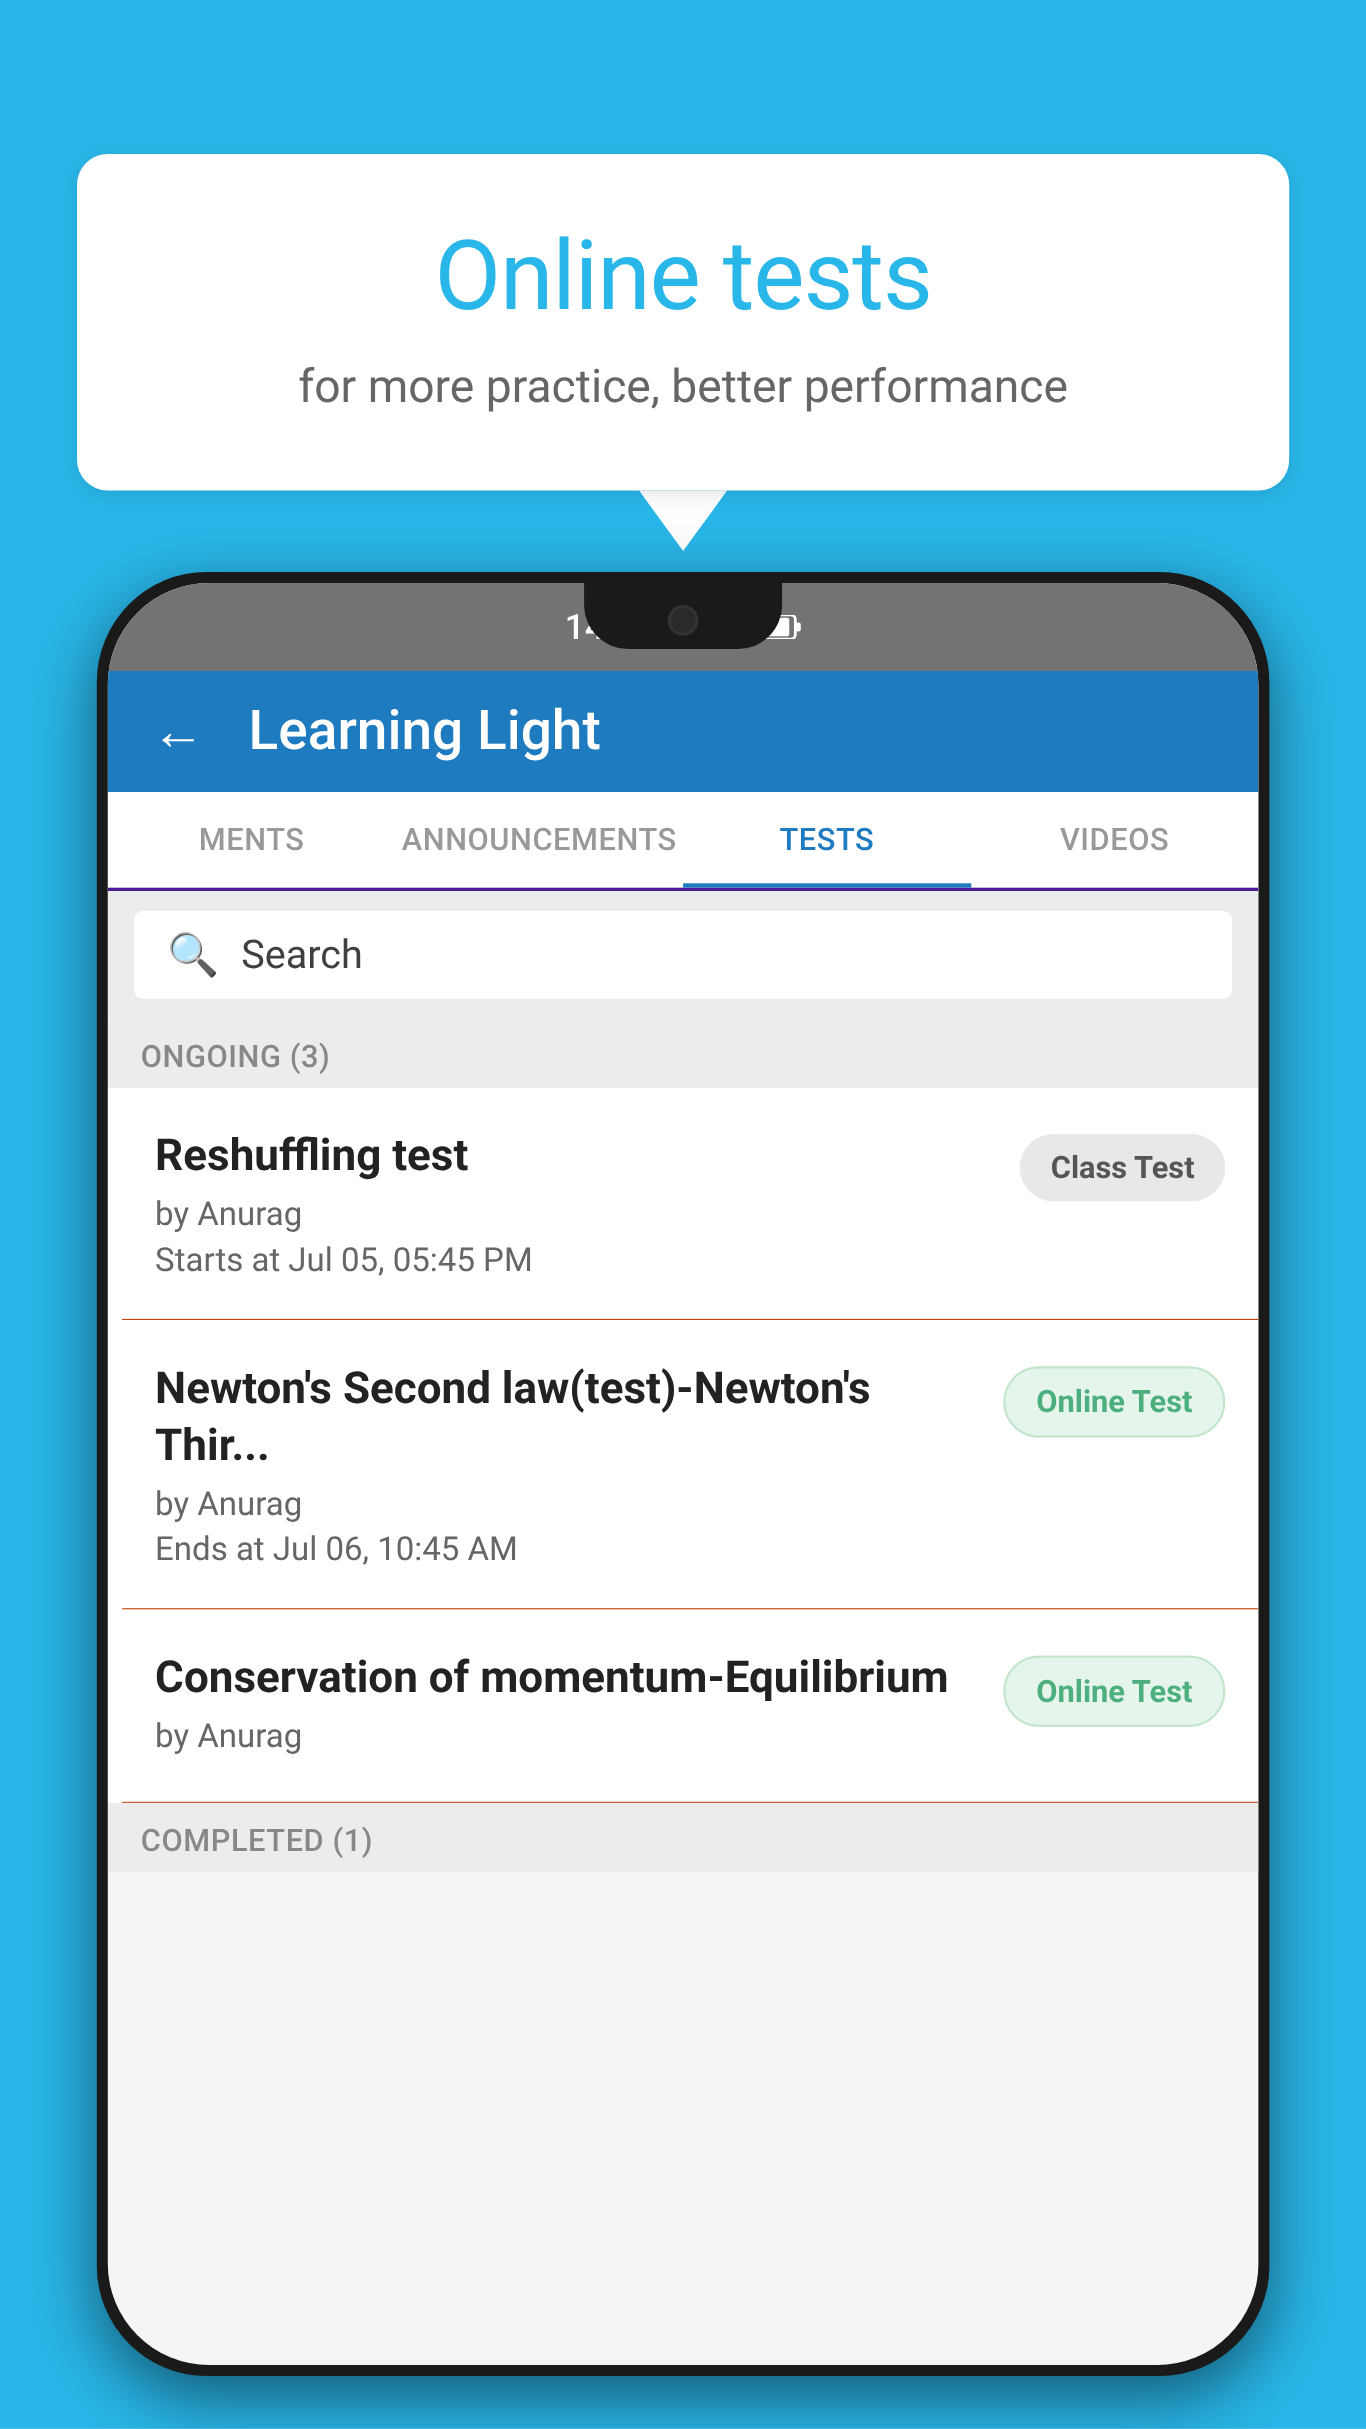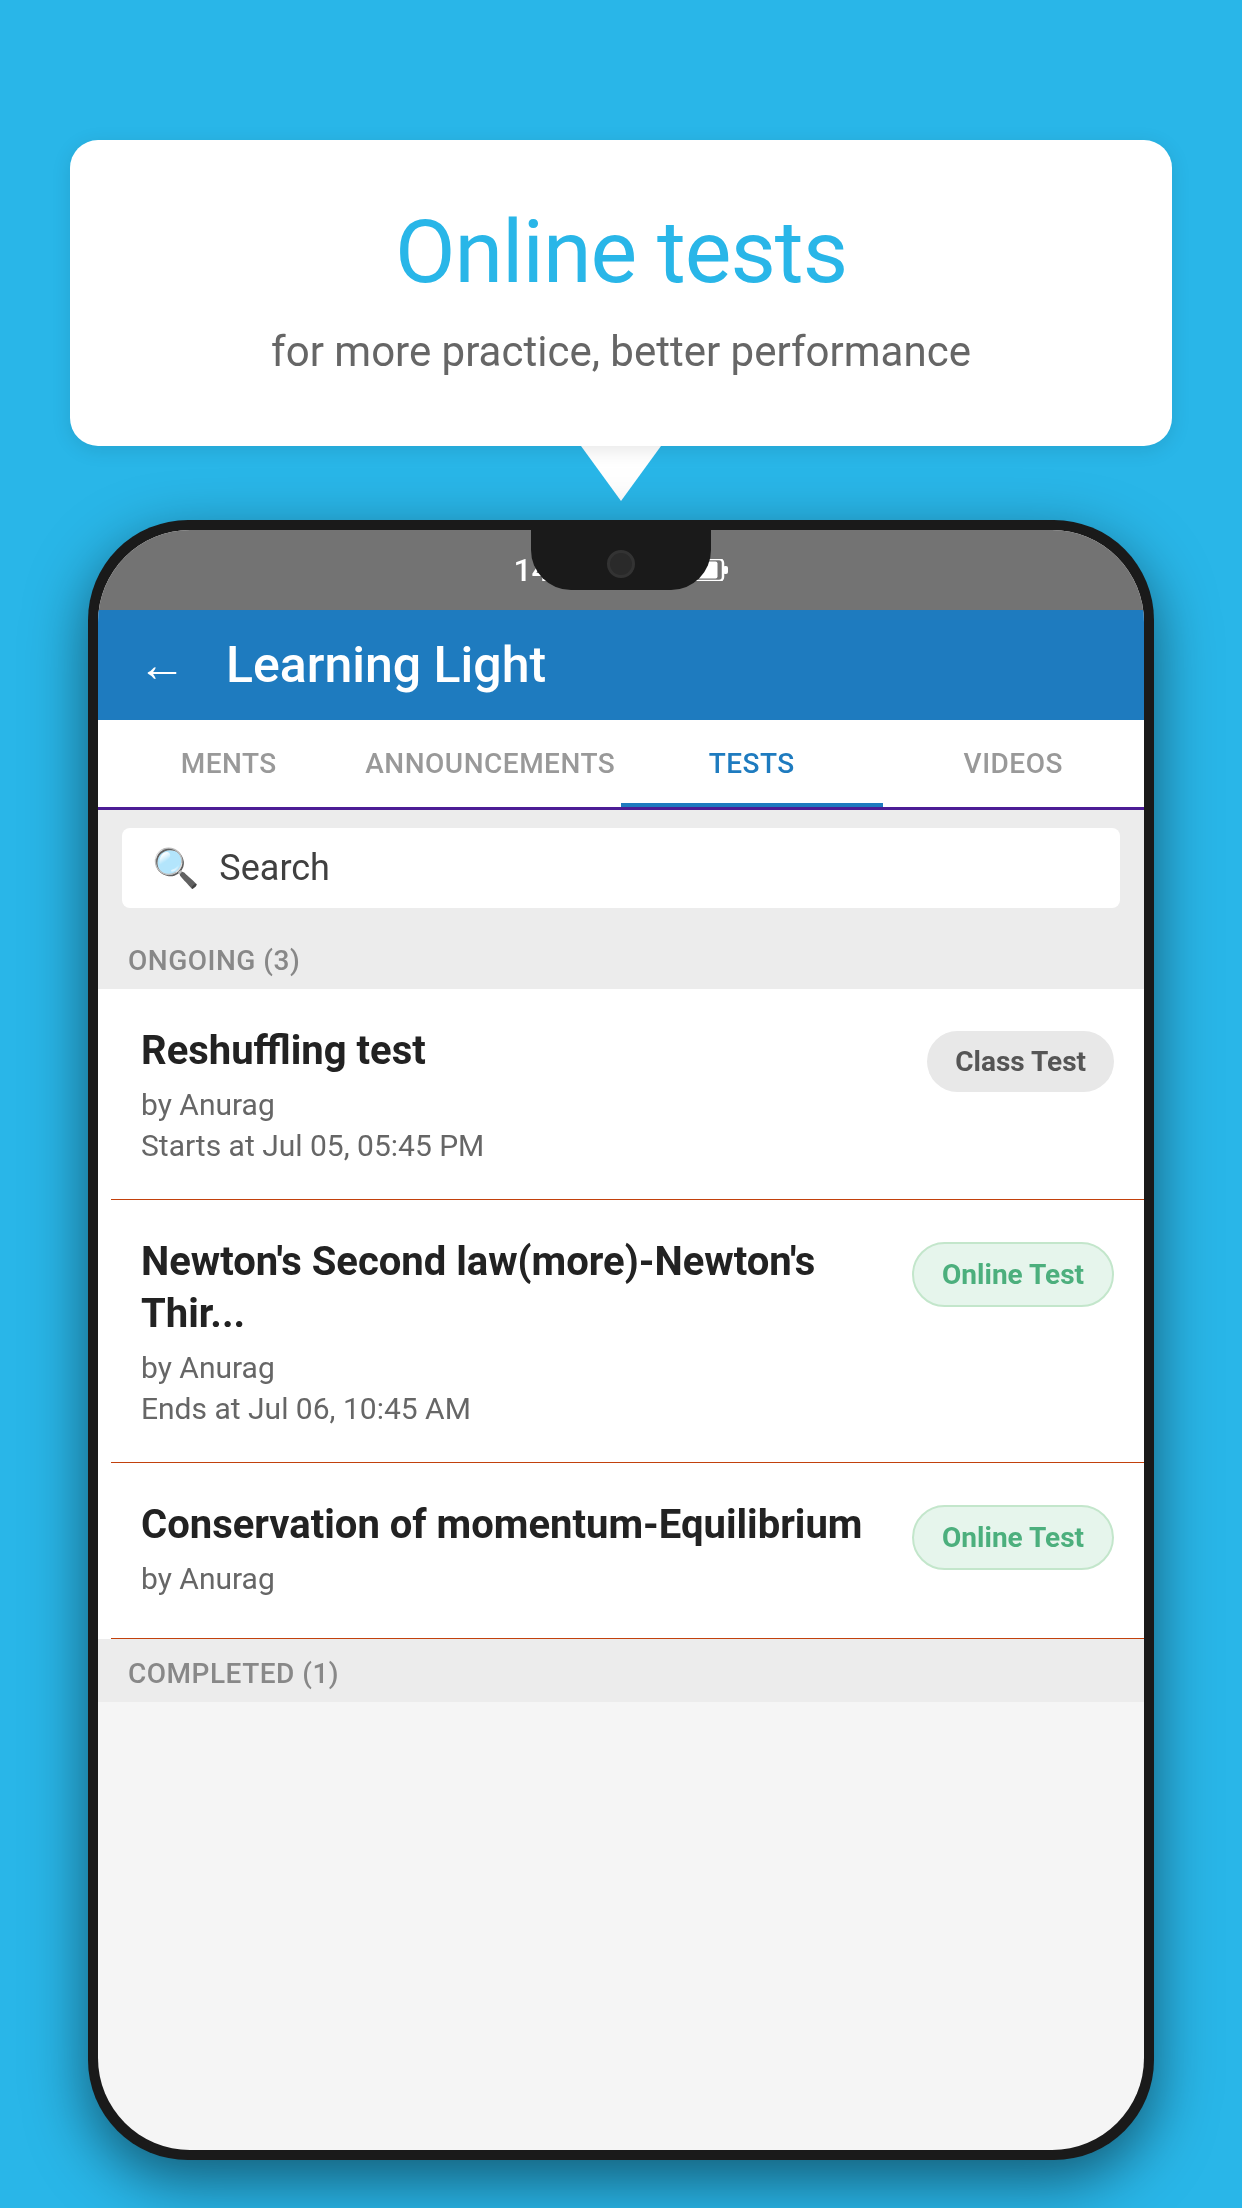--- a/index.html
+++ b/index.html
@@ -398,21 +398,21 @@
         <div class="test-info">
           <div class="test-title">Reshuffling test</div>
           <div class="test-author">by Anurag</div>
           <div class="test-date">Starts at  Jul 05, 05:45 PM</div>
         </div>
         <div class="test-badge badge-class">Class Test</div>
       </div>
 
       <div class="test-item">
         <div class="test-info">
-          <div class="test-title">Newton's Second law(more)-Newton's Thir...</div>
+          <div class="test-title">Newton's Second law(test)-Newton's Thir...</div>
           <div class="test-author">by Anurag</div>
           <div class="test-date">Ends at  Jul 06, 10:45 AM</div>
         </div>
         <div class="test-badge badge-online">Online Test</div>
       </div>
 
       <div class="test-item">
         <div class="test-info">
           <div class="test-title">Conservation of momentum-Equilibrium</div>
           <div class="test-author">by Anurag</div>

